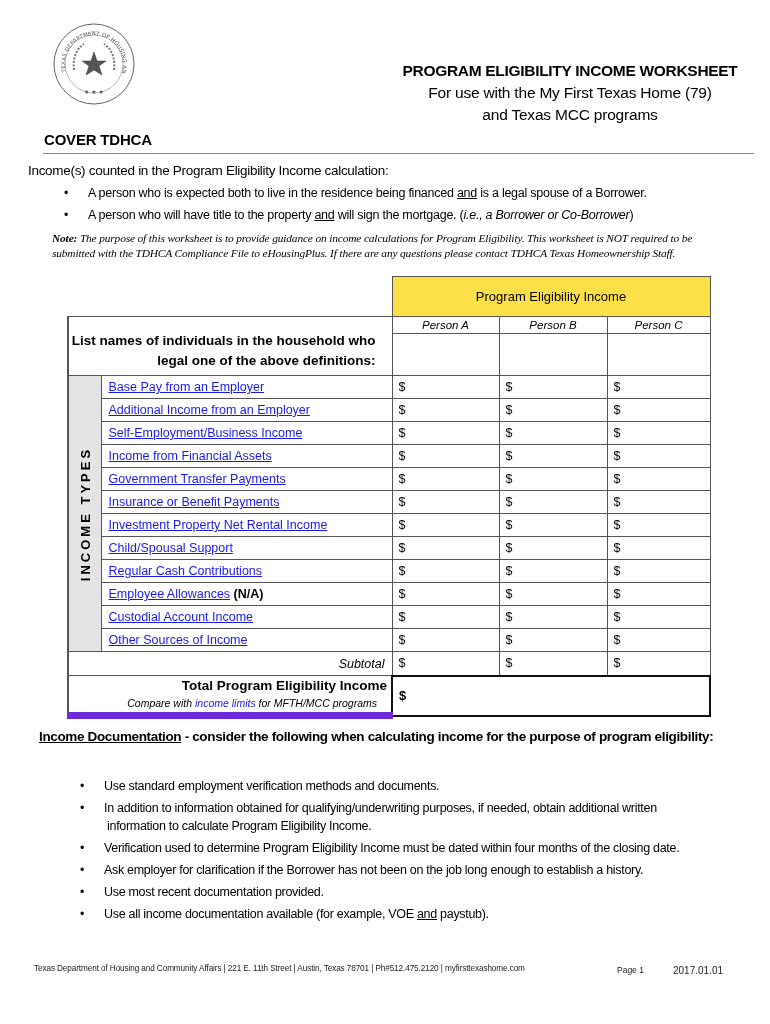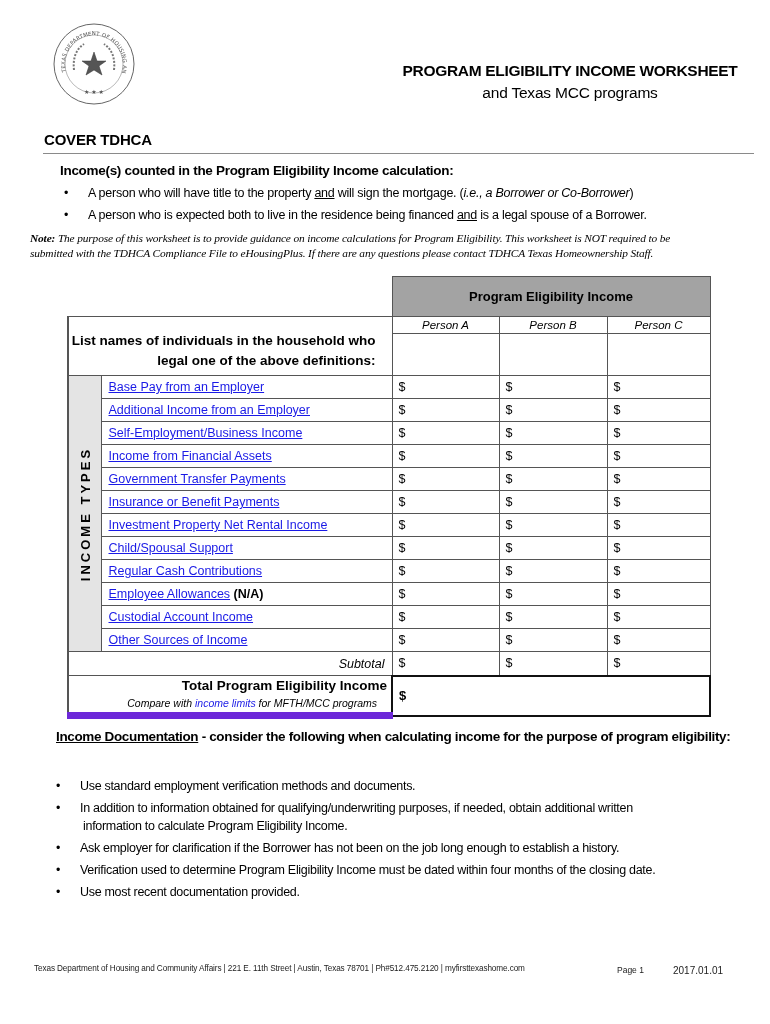--- a/index.html
+++ b/index.html
@@ -10,60 +10,60 @@
   
   .seal { left: 52px; top: 22px; width: 84px; height: 84px; }
 
   .title-block { left: 370px; top: 60px; width: 400px; text-align: center; }
   .title-main { font-weight: bold; font-size: 15.5px; letter-spacing: -0.3px; line-height: 22px; }
   .title-sub { font-size: 15.5px; letter-spacing: -0.2px; line-height: 22px; }
 
   .cover { left: 44px; top: 131px; font-weight: bold; font-size: 15px; letter-spacing: -0.2px; }
   .cover-rule { left: 43px; top: 153px; width: 711px; height: 0; border-top: 1px solid #8a8a8a; }
 
-  .incomes-head { left: 60px; top: 163px; font-weight: bold; font-size: 13.5px; letter-spacing: -0.3px; }
+  .incomes-head { left: 28px; top: 163px; font-weight: normal; font-size: 13.5px; letter-spacing: -0.3px; }
   .bullets1 { left: 64px; top: 184px; font-size: 12.5px; letter-spacing: -0.25px; }
   .bullets1 li, .bullets2 li { list-style: none; position: relative; padding-left: 24px; }
   .bullets1 li::before, .bullets2 li::before { content: "\2022"; position: absolute; left: 0; top: 0; }
   .bullets1 ul, .bullets2 ul { margin: 0; padding: 0; }
   .bullets1 li { height: 22px; line-height: 18px; }
   u { text-decoration: underline; }
 
-  .note { left: 30px; top: 231px; width: 680px; font-family: "Liberation Serif", serif;
+  .note { left: 52px; top: 231px; width: 680px; font-family: "Liberation Serif", serif;
           font-style: italic; font-size: 11.4px; line-height: 15px; letter-spacing: -0.15px; }
   .note b { font-weight: bold; }
 
   
   .tbl { border-collapse: collapse; position: absolute; left: 67px; top: 276px; font-size: 12.5px; }
   .tbl td { border: 1px solid #555; padding: 0; height: 23px; box-sizing: border-box; }
   .tbl .blank { border: none; }
-  .tbl .pei-head { background: #a3a3a3; font-weight: bold; text-align: center; font-size: 13px; height: 40px; }
+  .tbl .pei-head { background: #fde047; font-weight: normal; text-align: center; font-size: 13px; height: 40px; }
   .tbl .person { font-style: italic; text-align: center; font-size: 11.5px; height: 17px; }
   .tbl .names-label { text-align: right; font-weight: bold; font-size: 13.5px; padding-right: 16px;
                       line-height: 20px; height: 59px; vertical-align: bottom; padding-bottom: 4px; }
   .tbl .side { background: #e4e4e4; width: 33px; border-left: 2px solid #555; position: relative; }
   .tbl .side-text { position: absolute; left: 50%; top: 50%; transform: translate(-50%,-50%) rotate(-90deg);
                     white-space: nowrap; font-weight: bold; font-size: 13px; letter-spacing: 3px; }
   .tbl .itype { padding-left: 7px; width: 284px; height: 14px; }
   .tbl .itype a { color: #1a1ae6; text-decoration: underline; }
   .tbl .itype .na { font-weight: bold; color: #000; }
   .tbl .amt { padding-left: 6px; width: 107px; }
   .tbl .amt-c { width: 103px; }
   .tbl .subtotal-label { text-align: right; font-style: italic; padding-right: 7px; height: 24px; margin-top: 46px; }
   .tbl .total-label { text-align: right; padding-right: 4px; height: 40px; border-bottom: 7px solid #6d28d9; }
   .tbl .total-label .tl { font-weight: bold; font-size: 13.5px; display: block; line-height: 18px; }
   .tbl .total-label .tc { font-style: italic; font-size: 10.5px; display: block; line-height: 16px; padding-right: 10px; }
   .tbl .total-label .tc a { color: #1a1ae6; text-decoration: none; }
   .tbl .total-amt { border: 2px solid #111; font-weight: bold; padding-left: 6px; font-size: 13px; }
   .tbl .outer-left { border-left: 2px solid #555; }
 
-  .doc-head { left: 56px; top: 729px; font-weight: bold; font-size: 13.5px; letter-spacing: -0.35px; }
+  .doc-head { left: 39px; top: 729px; font-weight: bold; font-size: 13.5px; letter-spacing: -0.35px; }
   .doc-head u { text-decoration: underline; }
 
-  .bullets2 { left: 56px; top: 777px; width: 690px; font-size: 12.5px; letter-spacing: -0.3px; }
+  .bullets2 { left: 80px; top: 777px; width: 690px; font-size: 12.5px; letter-spacing: -0.3px; }
   .bullets2 li { line-height: 18px; margin-bottom: 4px; }
   .bullets2 li .cont { display: block; padding-left: 3px; }
 
   .footer { left: 34px; top: 964px; font-size: 8.2px; letter-spacing: -0.1px; color: #222; }
   .footer-page { left: 609px; top: 965px; font-size: 8.5px; color: #222; margin-left: 8px; }
   .footer-date { left: 673px; top: 965px; font-size: 10px; color: #222; }
 </style>
 </head>
 <body>
 
@@ -79,34 +79,35 @@
     </text>
     <path d="M22 48 Q20 30 32 22" fill="none" stroke="#777" stroke-width="2" stroke-dasharray="2 1.5"></path>
     <path d="M62 48 Q64 30 52 22" fill="none" stroke="#777" stroke-width="2" stroke-dasharray="2 1.5"></path>
     <polygon points="42,30 45,39 54,39 47,44 50,53 42,48 34,53 37,44 30,39 39,39" fill="#555" stroke="#333" stroke-width="0.5"></polygon>
     <text x="42" y="72" font-size="6" fill="#555" text-anchor="middle" font-family="DejaVu Sans, sans-serif">★ ★ ★</text>
   </svg>
 </div>
 
 <div class="abs title-block">
   <div class="title-main">PROGRAM ELIGIBILITY INCOME WORKSHEET</div>
+  <div class="title-sub">For use with the My First Texas Home (79)</div>
   <div class="title-sub">and Texas MCC  programs</div>
 </div>
 
 <div class="abs cover">COVER TDHCA</div>
 <div class="abs cover-rule"></div>
 
 <div class="abs incomes-head">Income(s) counted in the Program Eligibility Income calculation:</div>
 <div class="abs bullets1">
   <ul>
     <li>
-      <span>A person who will have title to the property </span><u>and</u><span> will sign the mortgage.  (</span><i>i.e., a Borrower or Co-Borrower</i><span>)</span>
+      <span>A person who is expected both to live in the residence being financed </span><u>and</u><span> is a legal spouse of a Borrower.</span>
     </li>
     <li>
-      <span>A person who is expected both to live in the residence being financed </span><u>and</u><span> is a legal spouse of a Borrower.</span>
+      <span>A person who will have title to the property </span><u>and</u><span> will sign the mortgage.  (</span><i>i.e., a Borrower or Co-Borrower</i><span>)</span>
     </li>
   </ul>
 </div>
 
 <div class="abs note"><b>Note:</b><span>  The purpose of this worksheet is to provide guidance on income calculations for Program Eligibility. This worksheet is NOT required to be submitted with the TDHCA Compliance File to eHousingPlus.  If there are any questions please contact TDHCA Texas Homeownership Staff.</span></div>
 
 <table class="tbl">
   <colgroup>
     <col style="width:33px">
       <col style="width:291px">
@@ -226,21 +227,22 @@
   </tr>
 </tbody>
   </table>
 
 <div class="abs doc-head"><u>Income Documentation</u><span> - consider the following when calculating income for the purpose of program eligibility:</span></div>
 
 <div class="abs bullets2">
   <ul>
     <li><span>Use standard employment verification methods and documents.</span></li>
     <li><span>In addition to information obtained for qualifying/underwriting purposes, if needed, obtain additional written</span><span class="cont">information to calculate Program Eligibility Income.</span></li>
+    <li><span>Verification used to determine Program Eligibility Income must be dated within four months of the closing date.</span></li>
     <li><span> Ask employer for clarification if the Borrower has not been on the job long enough to establish a history.</span></li>
-    <li><span>Verification used to determine Program Eligibility Income must be dated within four months of the closing date.</span></li>
     <li><span>Use most recent documentation provided.</span></li>
+    <li><span>Use all income documentation available (for example, VOE </span><u>and</u><span> paystub).</span></li>
   </ul>
 </div>
 
 <div class="abs footer">Texas Department of Housing and Community Affairs | 221 E. 11th Street |  Austin, Texas  78701 | Ph#512.475.2120 | myfirsttexashome.com</div>
 <div class="abs footer-page">Page 1</div>
 <div class="abs footer-date">2017.01.01</div>
 
 </body></html>

